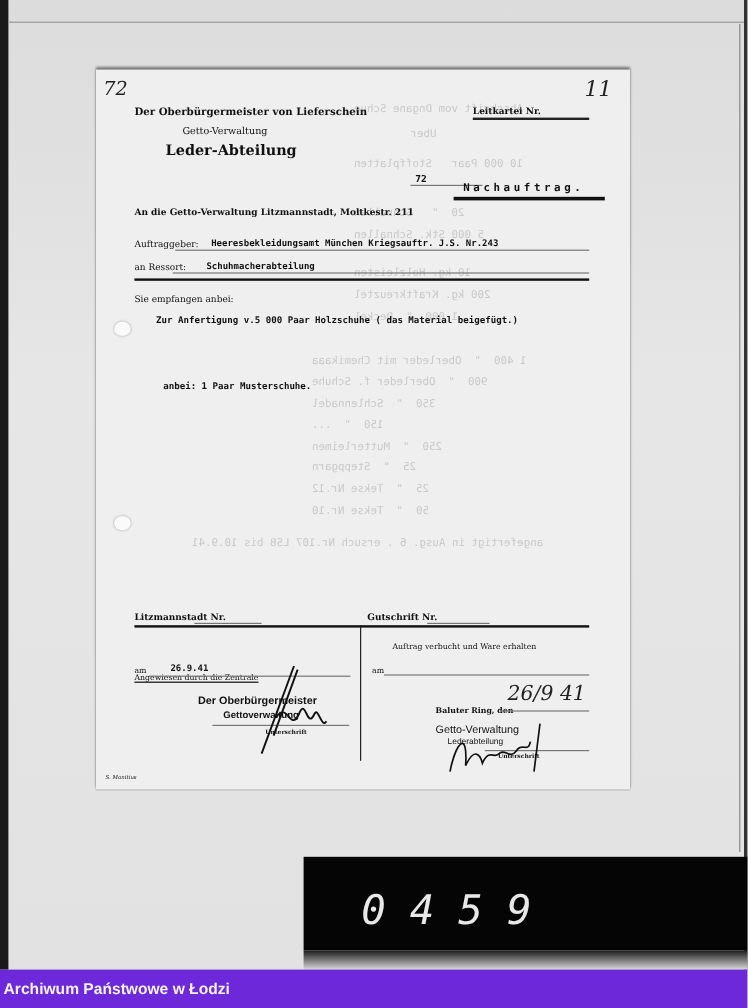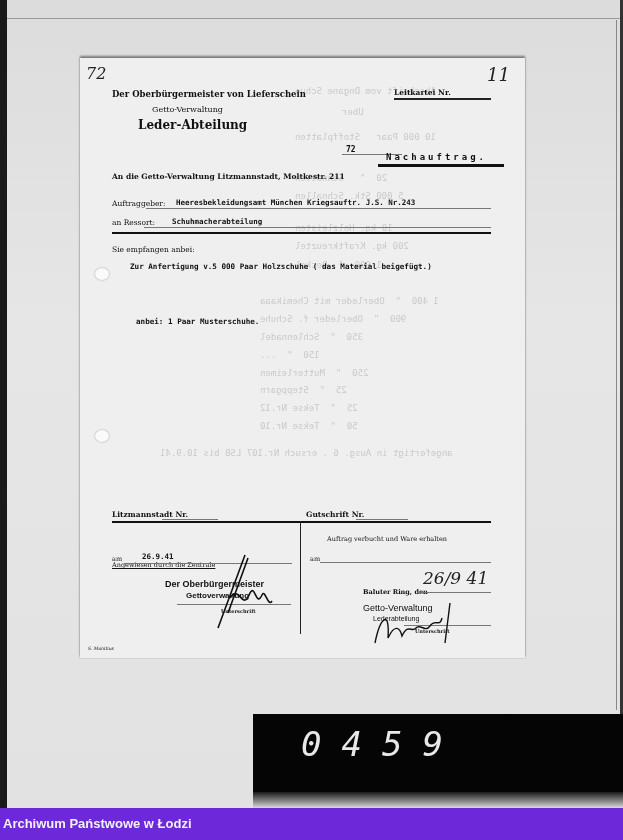--- a/index.html
+++ b/index.html
@@ -40,21 +40,21 @@
 
   .counter-panel {
     position: absolute; left: 253px; top: 714px; width: 370px; height: 78px;
     background: #050505;
   }
   .counter-panel::after {
     content: ""; position: absolute; left: 0; bottom: -16px; width: 370px; height: 16px;
     background: linear-gradient(#1a1a1a, #d9d9d9);
   }
   .counter-digits {
-    position: absolute; left: 48px; top: 10px;
+    position: absolute; left: 48px; top: 25px;
     font-family: "DejaVu Sans Mono", monospace; font-size: 34px; color: #e8e8e8;
     letter-spacing: 20px; font-weight: normal; font-style: italic;
   }
   .footer {
     position: absolute; left: 0; top: 808px; width: 623px; height: 32px; background: #6d28d9;
   }
   .footer-text {
     position: absolute; left: 3px; top: 8px; color: #f2f2f2;
     font-family: "Liberation Sans", sans-serif; font-size: 13px; font-weight: bold;
   }

